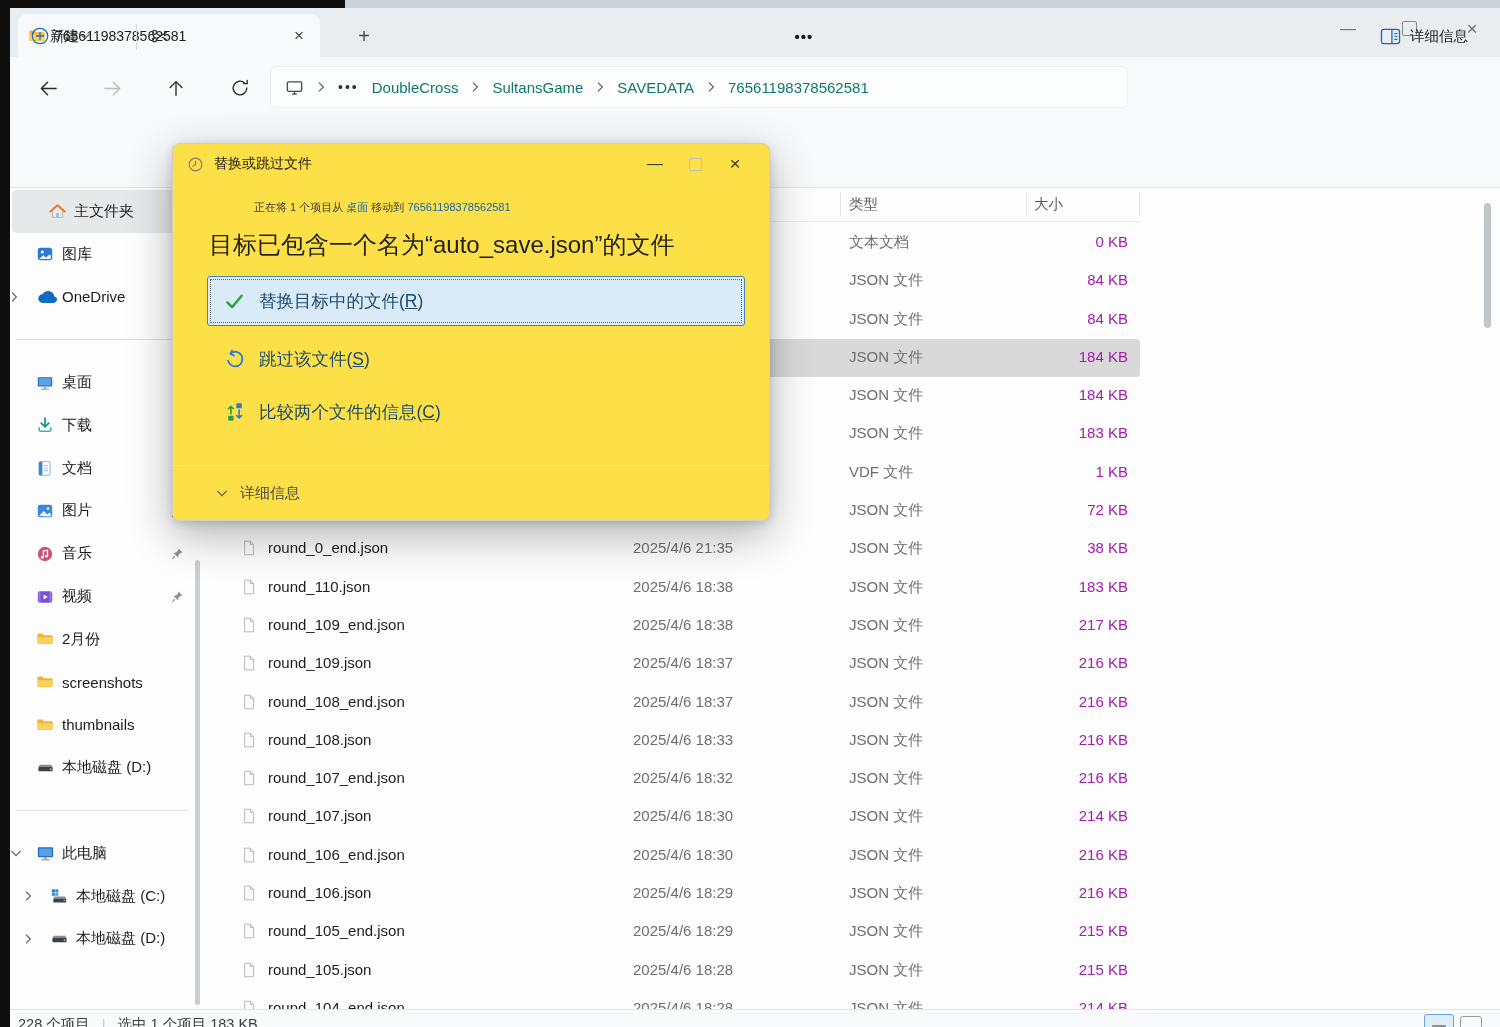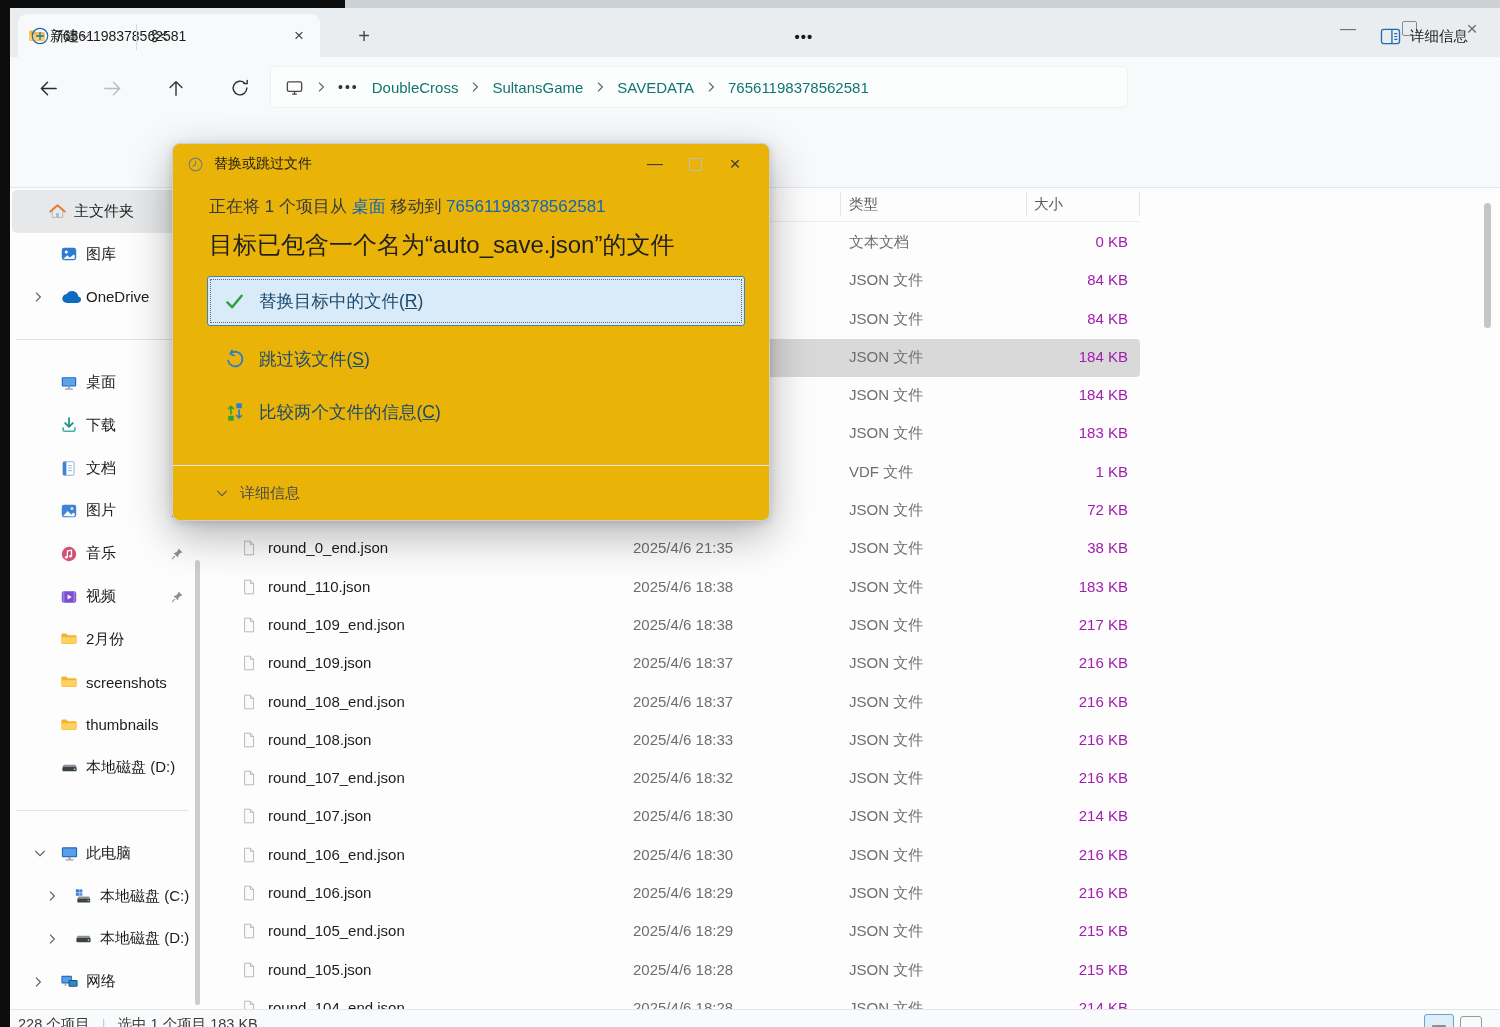--- a/index.html
+++ b/index.html
@@ -42,21 +42,21 @@
   .tb-divider{left:136px;top:24px;width:1px;height:26px;background:#d7dadd;}
   .tb-cut{left:150px;top:26px;}
   .tb-more{left:786px;top:18px;width:36px;height:36px;display:flex;align-items:center;justify-content:center;
        font-size:15px;letter-spacing:1px;color:#1b1b1b;font-weight:bold;}
   .tb-details{left:1372px;top:18px;height:36px;display:flex;align-items:center;gap:9px;padding:0 8px;}
   .tb-details .lbl{font-size:14.5px;}
   
   .content{left:10px;top:188px;width:1490px;height:839px;background:#fdfdfd;}
   
   .sidebar{left:10px;top:190px;width:188px;}
-  .side-item{position:relative;height:42.8px;display:flex;align-items:center;padding-left:24px;box-sizing:border-box;}
+  .side-item{position:relative;height:42.8px;display:flex;align-items:center;padding-left:0;box-sizing:border-box;}
   .side-item.sel{background:#e7e8e9;border-radius:5px;margin:0 2px;padding-left:10px;}
   .side-chev{width:26px;display:flex;align-items:center;justify-content:flex-start;}
   .side-item.ind .side-chev{margin-left:14px;}
   .side-ic{width:24px;display:flex;align-items:center;}
   .side-lbl{font-size:15px;margin-left:2px;white-space:nowrap;}
   .side-pin{position:absolute;right:14px;top:14px;}
   .side-sep{height:42.8px;display:flex;align-items:center;}
   .side-sep div{height:1px;background:#e2e2e2;width:172px;margin-left:6px;}
   .side-scroll{left:195px;top:560px;width:5px;height:445px;background:#b9bdc1;border-radius:3px;opacity:.75;}
   
@@ -75,28 +75,28 @@
   
   .statusbar{left:10px;top:1009px;width:1490px;height:30px;background:#f9fafb;border-top:1px solid #e4e4e4;
        box-sizing:border-box;}
   .st-text{position:absolute;left:8px;top:5px;font-size:14.5px;color:#3c3c3c;display:flex;align-items:center;gap:12px;}
   .st-div{color:#c9c9c9;}
   .view1{position:absolute;left:1414px;top:4px;width:28px;height:24px;background:#ddeef9;border:1px solid #66a1d8;
        border-radius:3px;display:flex;align-items:center;justify-content:center;}
   .view1 div{width:14px;height:4px;background:#8b8f93;border-radius:1px;}
   .view2{position:absolute;left:1450px;top:6px;width:20px;height:20px;border:1.5px solid #9a9a9a;border-radius:3px;}
   
-  .dialog{left:172px;top:143px;width:598px;height:378px;background:#eab308;border:1px solid #cfcfcf;
+  .dialog{left:172px;top:143px;width:598px;height:378px;background:#fde047;border:1px solid #cfcfcf;
        border-radius:8px;box-shadow:0 14px 44px rgba(0,0,0,.30),0 2px 10px rgba(0,0,0,.14);box-sizing:border-box;}
   .dlg-titlebar{position:absolute;left:0;top:0;right:0;height:40px;display:flex;align-items:center;padding:0 14px;box-sizing:border-box;}
   .dlg-title{font-size:14px;margin-left:10px;flex:1;}
   .dlg-btn{width:40px;height:28px;display:flex;align-items:center;justify-content:center;color:#3c3c3c;}
   .dlg-max{width:11px;height:11px;border:1.4px solid #bdbdbd;border-radius:1px;}
   .dlg-body{position:absolute;left:36px;right:26px;top:52px;}
-  .dlg-move{font-size:17px;color:#3a3a3a;line-height:22px;}
+  .dlg-move{font-size:11px;color:#3a3a3a;line-height:22px;margin-left:45px;}
   .dlg-link{color:#1066b8;}
   .dlg-heading{font-size:24px;color:#1f1f1f;margin-top:12px;line-height:30px;}
   .opts{margin-top:16px;}
   .opt-box{width:538px;height:50px;margin-left:-2px;background:#d9eaf9;border:1px solid #4482b2;border-radius:3px;
        outline:1px dotted #6b6b6b;outline-offset:-4px;display:flex;align-items:center;padding:0 0 0 16px;box-sizing:border-box;gap:14px;}
   .opt-row{height:40px;margin-top:13px;display:flex;align-items:center;padding-left:16px;gap:14px;}
   .opt-text{font-size:17.5px;color:#1c4a6e;}
   .u{text-decoration:underline;}
   .dlg-sep{position:absolute;left:0;right:0;top:321px;height:1px;background:#e7e7e7;}
   .dlg-footer{position:absolute;left:43px;top:332px;height:34px;display:flex;align-items:center;gap:12px;}
@@ -447,37 +447,20 @@
           </svg>
         </span>
         <span class="side-ic">
           <svg viewBox="0 0 20 20" width="19" height="19">
             <path d="M2.5 9.5 4 7h12l1.5 2.5z" fill="#898f97"></path>
             <rect x="2.5" y="9.5" width="15" height="4.5" rx="1" fill="#3c4148"></rect>
             <circle cx="15.3" cy="11.8" r=".9" fill="#9adf6a"></circle>
           </svg>
         </span>
         <span class="side-lbl">本地磁盘 (D:)</span>
-      </div>
-      <div class="side-item">
-        <span class="side-chev">
-          <svg viewBox="0 0 10 14" width="8" height="12">
-            <path d="M2.5 1.5 8 7l-5.5 5.5" fill="none" stroke="#5c5c5c" stroke-width="1.4"></path>
-          </svg>
-        </span>
-        <span class="side-ic">
-          <svg viewBox="0 0 20 20" width="19" height="19">
-            <rect x="1.5" y="4" width="11" height="8" rx="1" fill="#1d66c0"></rect>
-            <rect x="2.6" y="5.1" width="8.8" height="5.8" fill="#57a0e8"></rect>
-            <rect x="9" y="8.5" width="9.5" height="7" rx="1" fill="#16547d"></rect>
-            <rect x="10" y="9.5" width="7.5" height="5" fill="#2f89c5"></rect>
-            <rect x="5" y="12" width="1.6" height="2.5" fill="#9aa0a6"></rect>
-          </svg>
-        </span>
-        <span class="side-lbl">网络</span>
       </div>
     </div>
   <div class="abs side-scroll"></div>
 
   <div class="abs flhead">
     <span class="h" style="left:639px">类型</span>
     <span class="h" style="left:824px">大小</span>
     <span class="hd" style="left:630px"></span>
     <span class="hd" style="left:816px"></span>
     <span class="hd" style="left:929px"></span>

